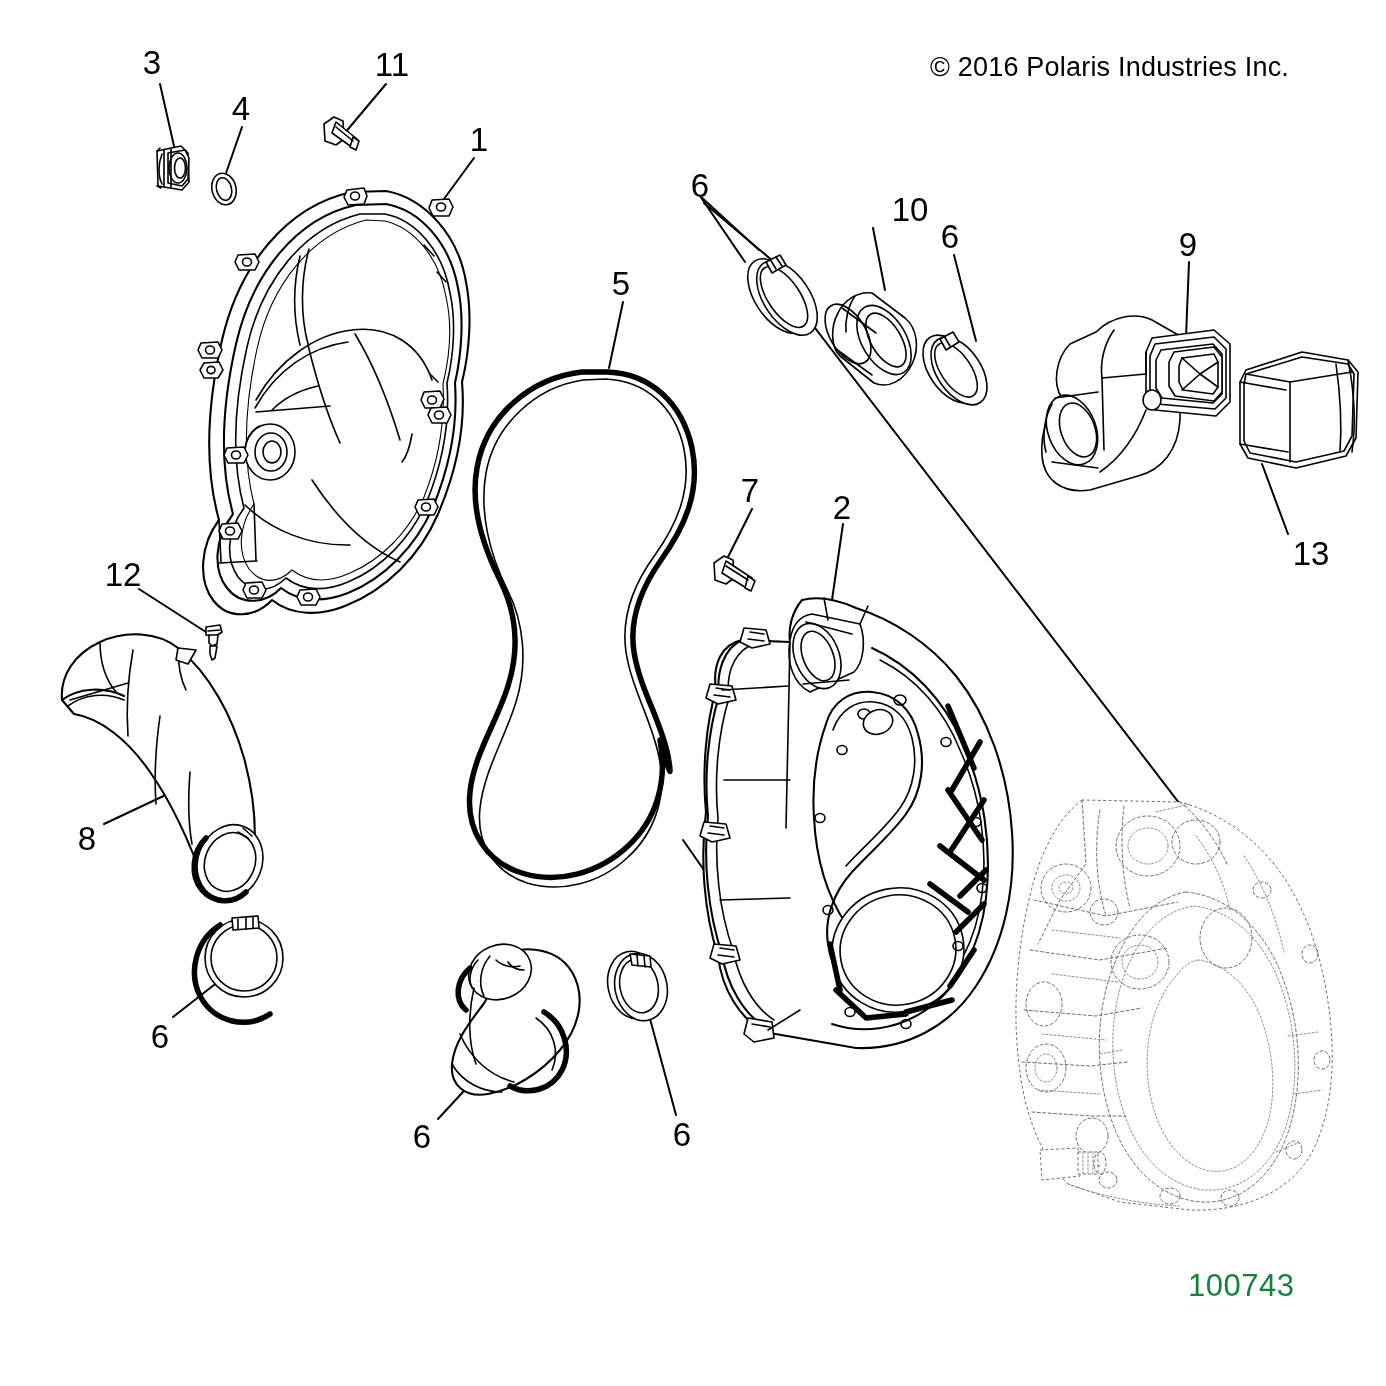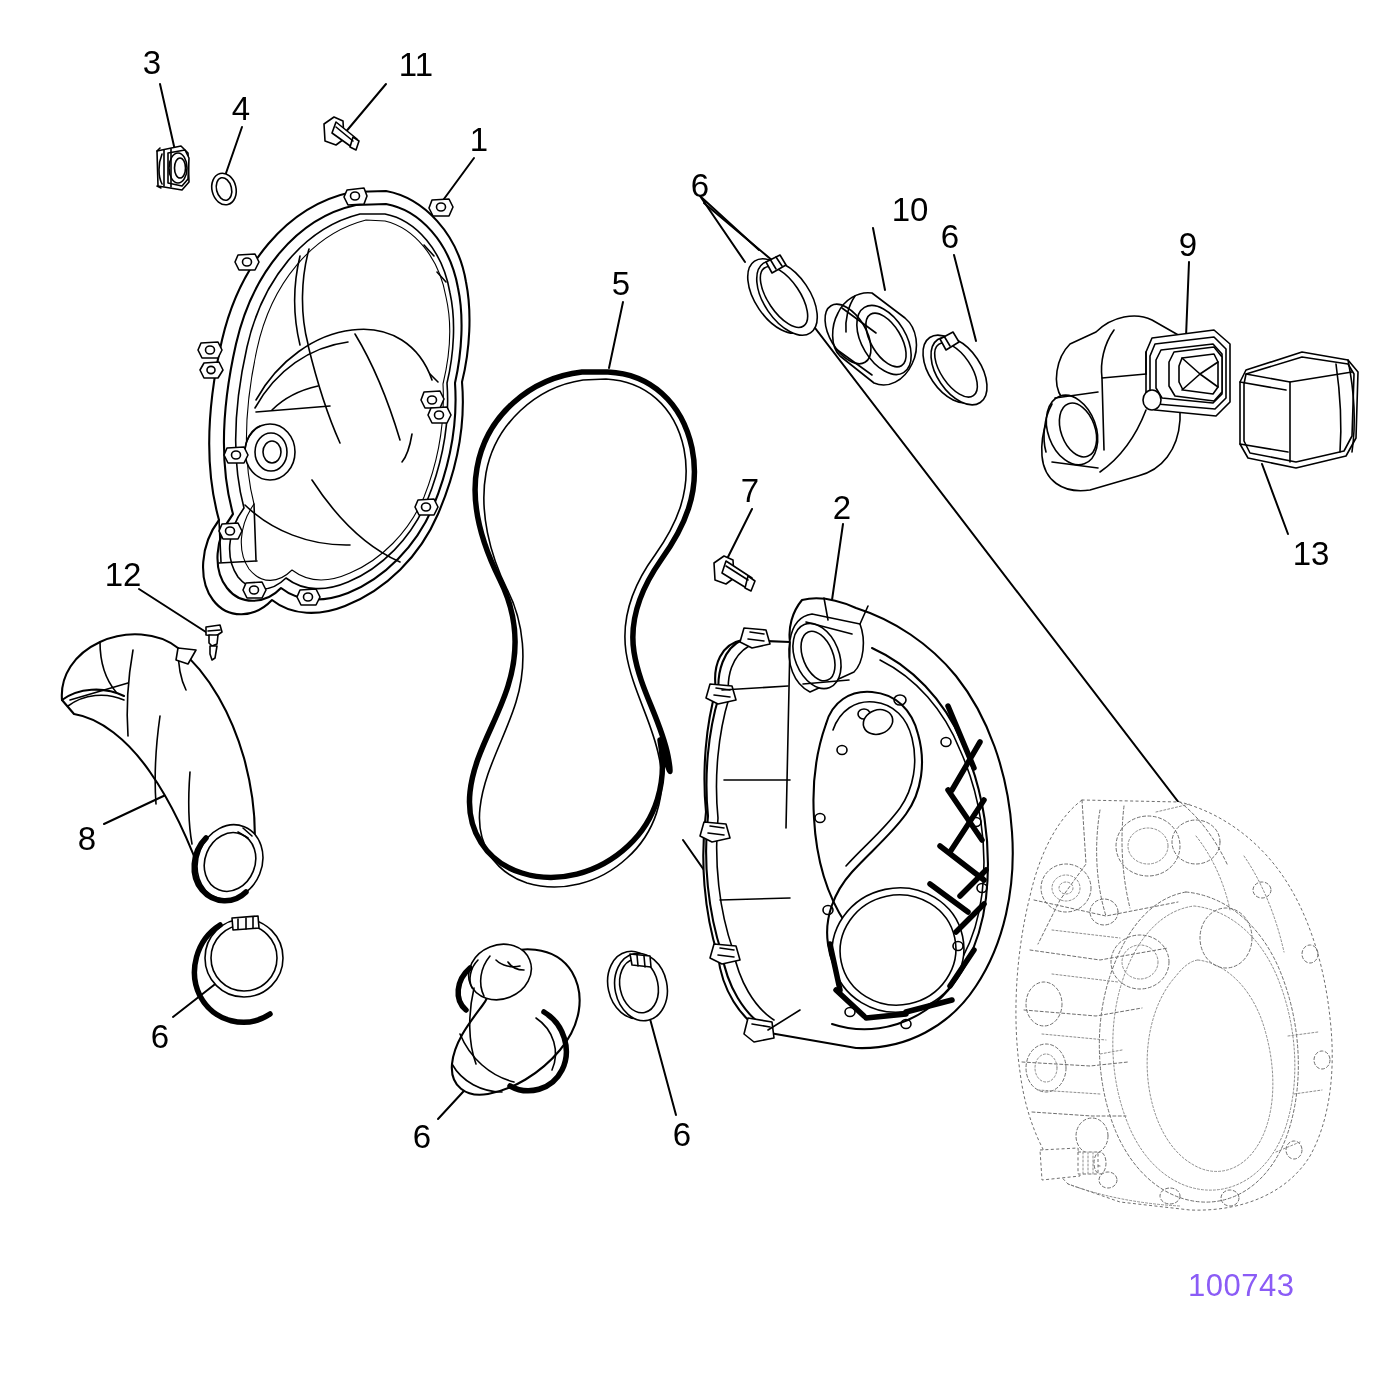--- a/index.html
+++ b/index.html
@@ -32,21 +32,21 @@
     color: #000;
     letter-spacing: 0.2px;
     white-space: nowrap;
     font-family: "Liberation Sans", sans-serif;
   }
   .partnumber {
     position: absolute;
     left: 1188px;
     top: 1268px;
     font-size: 31px;
-    color: #8b5cf6;
+    color: #15803d;
     letter-spacing: 0.5px;
     white-space: nowrap;
     font-family: "Liberation Sans", sans-serif;
   }
   .callout {
     position: absolute;
     font-size: 33px;
     line-height: 1;
     color: #000;
     white-space: nowrap;
@@ -512,26 +512,27 @@
       <path class="ghost2" d="M1042 1034 L1106 1040 M1038 1090 L1100 1094"></path>
       <path class="ghost2" d="M1288 1036 L1318 1032 M1294 1094 L1322 1090"></path>
       <path class="ghost2" d="M1276 1152 L1300 1142"></path>
       <path class="ghost2" d="M1122 1050 L1100 1054"></path>
       <path class="ghost" d="M1180 802 C1200 818 1216 840 1228 866"></path>
       <path class="ghost2" d="M1068 1184 C1100 1196 1140 1204 1180 1206"></path>
     </g>
 
   </svg>
 
+  <div class="copyright">© 2016 Polaris Industries Inc.</div>
 
   <div class="partnumber">100743</div>
 
   <div id="callout-layer">
       <div class="callout" style="left: 152px; top: 62px;">3</div>
-      <div class="callout" style="left: 416px; top: 64px;">11</div>
+      <div class="callout" style="left: 392px; top: 64px;">11</div>
       <div class="callout" style="left: 241px; top: 108px;">4</div>
       <div class="callout" style="left: 479px; top: 139px;">1</div>
       <div class="callout" style="left: 700px; top: 185px;">6</div>
       <div class="callout" style="left: 870px; top: 209px; margin-left: 40px;">10</div>
       <div class="callout" style="left: 950px; top: 236px;">6</div>
       <div class="callout" style="left: 1188px; top: 244px;">9</div>
       <div class="callout" style="left: 621px; top: 283px;">5</div>
       <div class="callout" style="left: 1294px; top: 553px; margin-left: 17px;">13</div>
       <div class="callout" style="left: 750px; top: 490px;">7</div>
       <div class="callout" style="left: 842px; top: 507px;">2</div>

